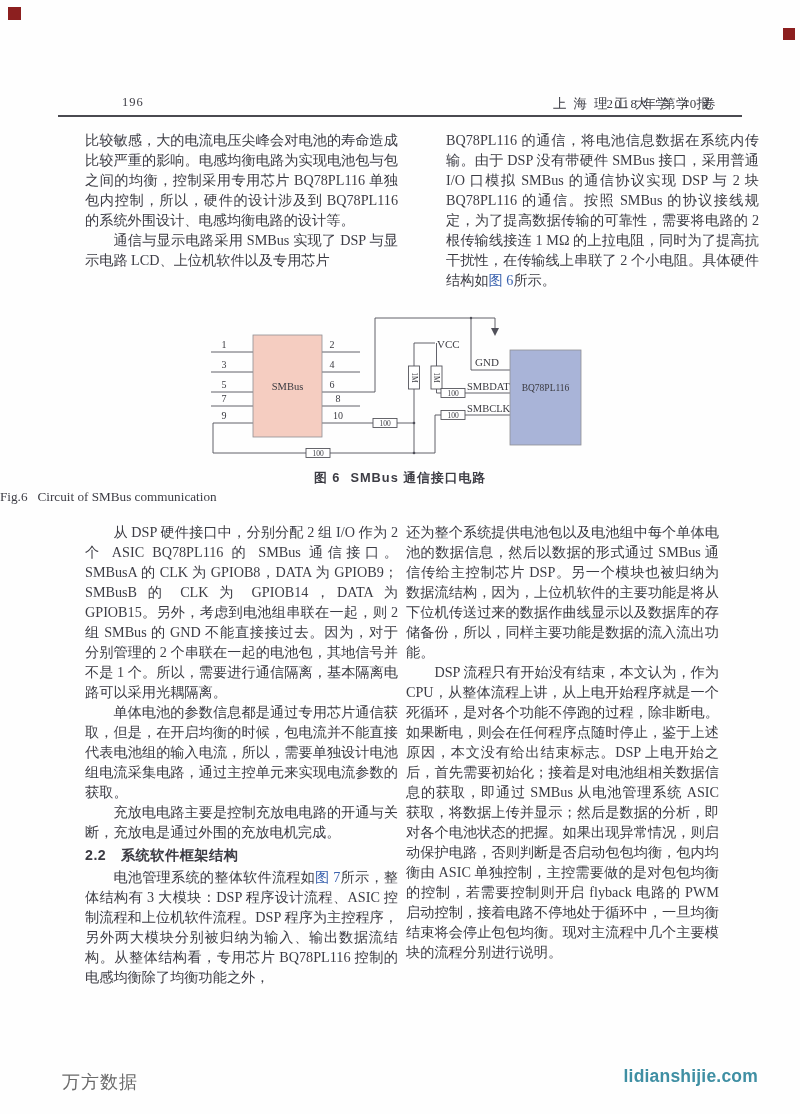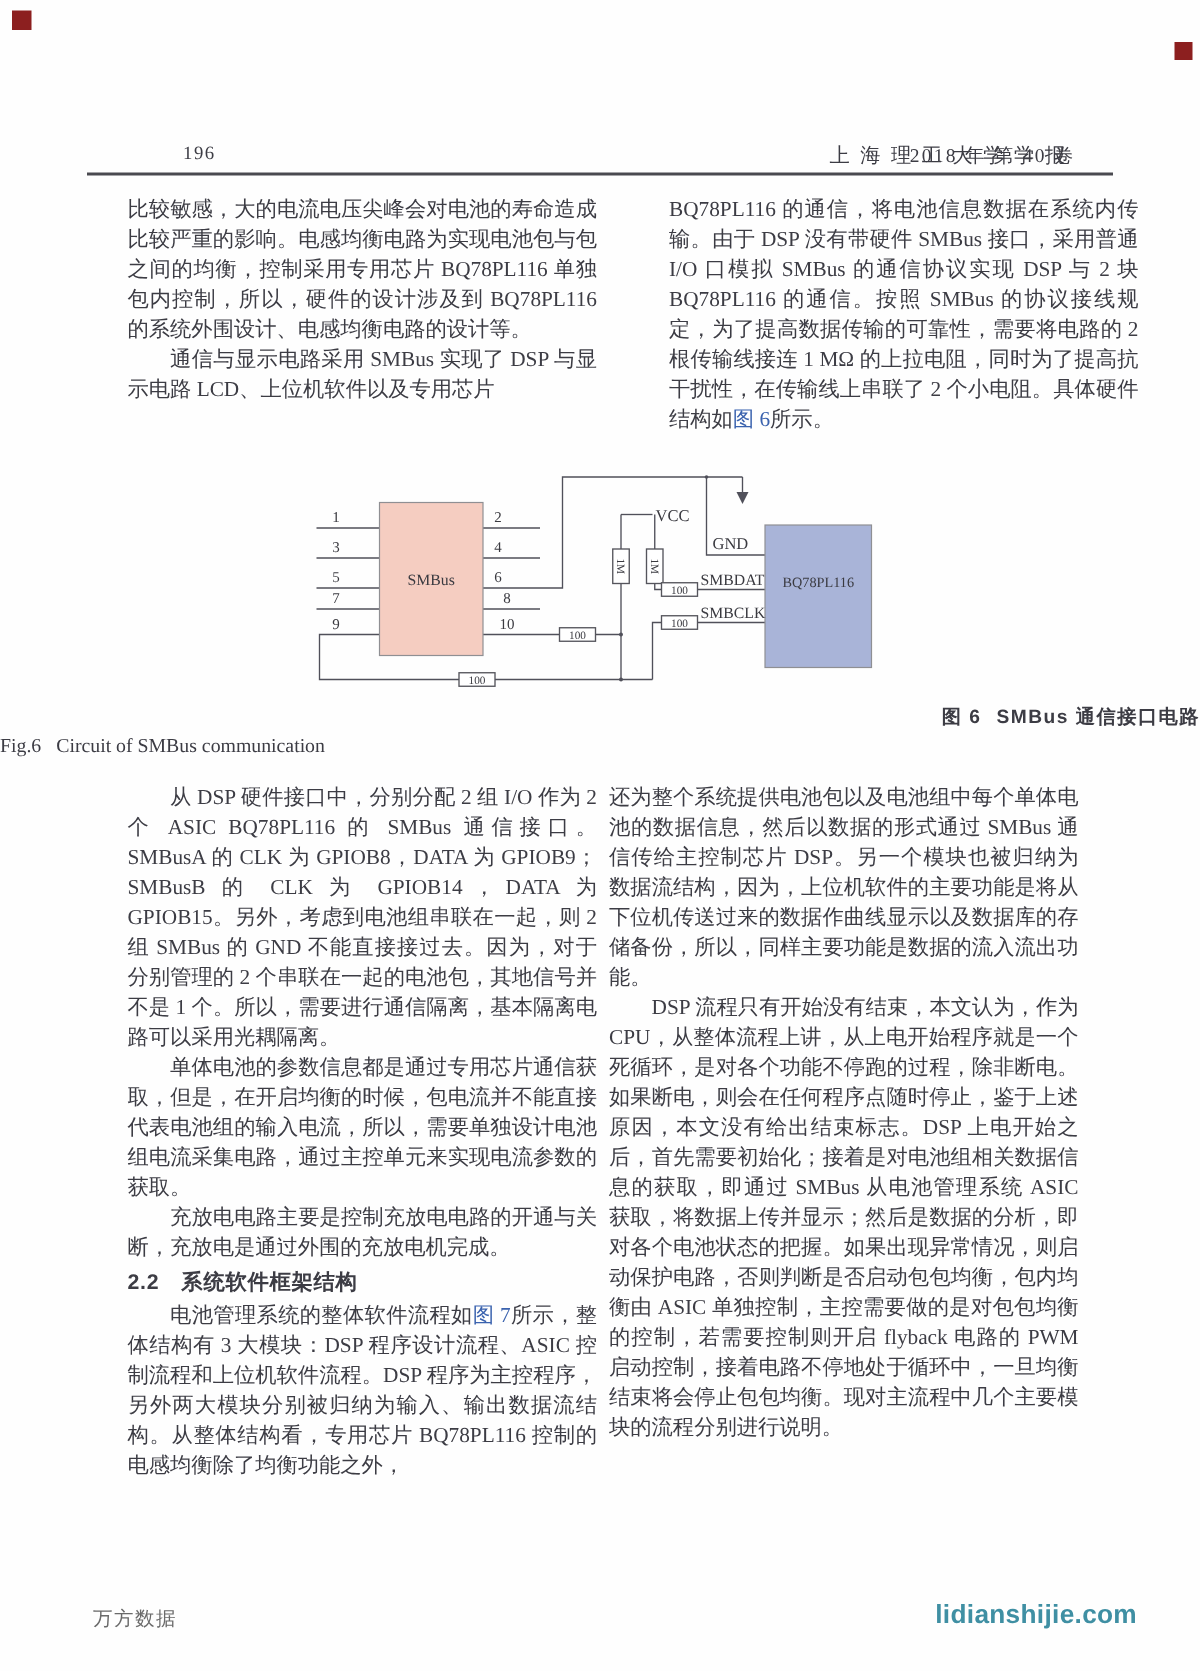--- a/index.html
+++ b/index.html
@@ -32,37 +32,37 @@
   .col p{margin:0;}
   .col p.indent{text-indent:2em;}
   .col-lt{left:85px;top:130px;}
   .col-rt{left:406px;top:130px;margin-left:40px;}
   .col-lb{left:85px;top:522px;}
   .col-rb{left:406px;top:522px;}
   .figref{color:var(--link_blue);cursor:pointer;}
   .sec-heading{font-weight:bold;font-family:"Liberation Sans","DejaVu Sans",sans-serif;font-size:14.2px;margin:3px 0 2px 0 !important;letter-spacing:0.5px;}
 
   .figure-wrap{position:absolute;left:178px;top:308px;width:460px;height:160px;}
-  .fig-caption-zh{position:absolute;left:0;right:0;top:470px;text-align:right;font-weight:bold;font-size:12.8px;font-family:"Liberation Sans","DejaVu Sans",sans-serif;letter-spacing:1px;}
+  .fig-caption-zh{position:absolute;left:0;right:0;top:470px;text-align:center;font-weight:bold;font-size:12.8px;font-family:"Liberation Sans","DejaVu Sans",sans-serif;letter-spacing:1px;}
   .fig-caption-en{position:absolute;left:0;right:0;top:489px;text-align:left;font-weight:normal;font-size:13.2px;}
   .cap-label{margin-right:10px;}
 
   svg text{fill:#3a3a40;font-family:"Liberation Serif","DejaVu Serif",serif;}
   .wire{stroke:var(--wire);stroke-width:0.9;fill:none;}
   .chip-pink{fill:var(--chip_pink);stroke:#8f8f93;stroke-width:0.8;}
   .chip-blue{fill:var(--chip_blue);stroke:#8f8f93;stroke-width:0.8;}
   .rbox{fill:#ffffff;stroke:#55555c;stroke-width:0.9;}
   .pin-num{font-size:10px;}
   .net-label{font-size:11px;}
   .bus-label{font-size:10.5px;}
   .rval{font-size:7.5px;}
   .chip-label{font-size:10.5px;}
   .chip-label-sm{font-size:9.5px;}
 
-  .footer-watermark{position:absolute;left:62px;top:1070px;font-size:13px;color:#6a6a6a;font-family:"Liberation Sans","DejaVu Sans",sans-serif;letter-spacing:1px;}
+  .footer-watermark{position:absolute;left:62px;top:1070px;font-size:18px;color:#6a6a6a;font-family:"Liberation Sans","DejaVu Sans",sans-serif;letter-spacing:1px;}
   .footer-site{position:absolute;right:42px;top:1066px;font-size:17.5px;color:var(--footer_teal);font-family:"Liberation Sans","DejaVu Sans",sans-serif;font-weight:600;letter-spacing:0.2px;cursor:pointer;}
 </style>
 </head>
 <body>
 
 <div class="page">
 
   <div class="corner-mark mark-tl"></div>
   <div class="corner-mark mark-r"></div>
 

